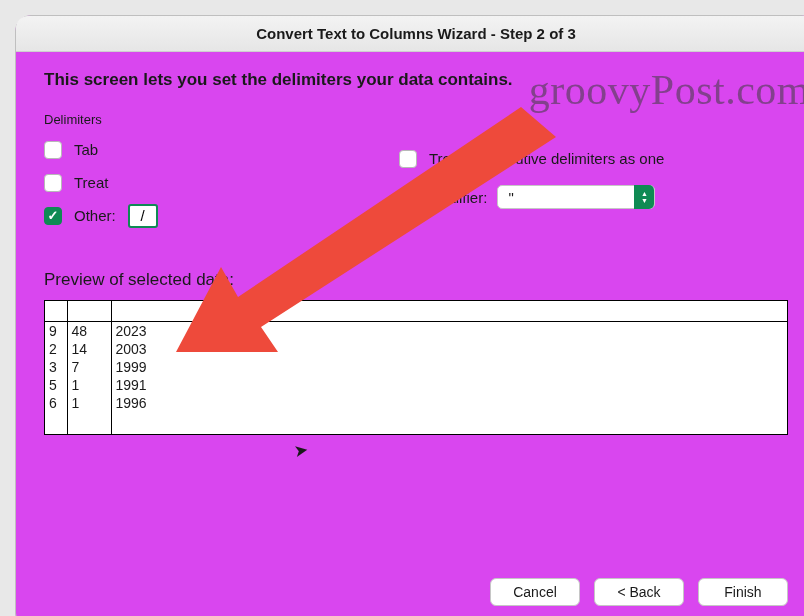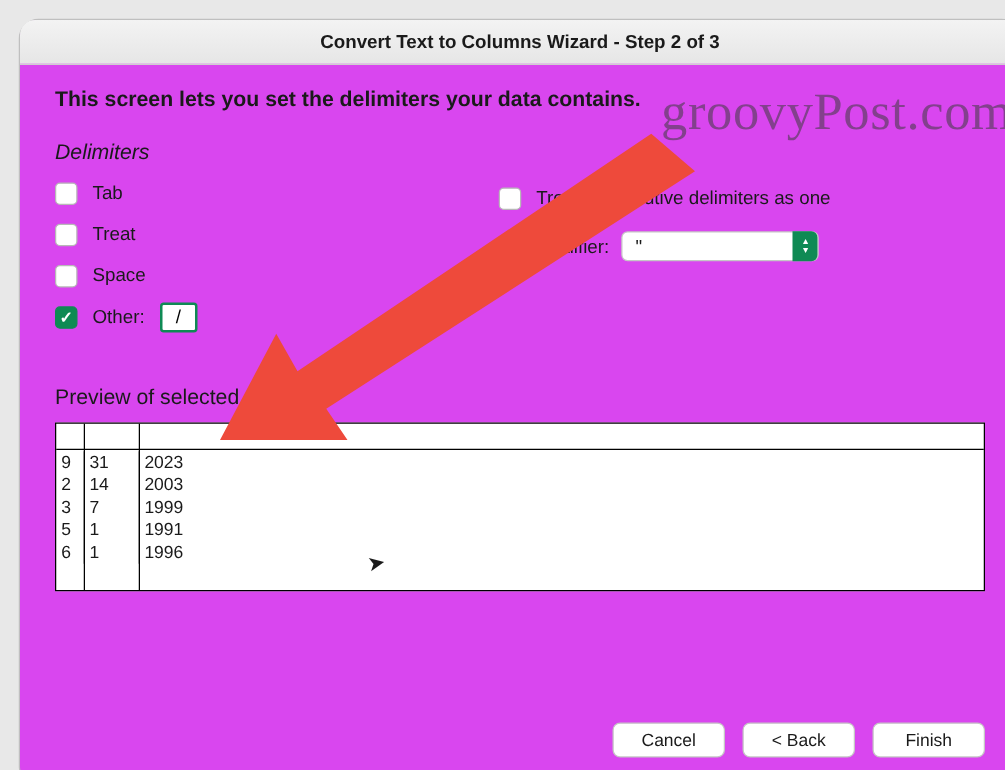--- a/index.html
+++ b/index.html
@@ -44,23 +44,22 @@
       font-size: 17px;
       margin-bottom: 22px;
     }
     .delimiters-row {
       display: flex;
       align-items: flex-start;
     }
     .delim-col { width: 355px; }
     .right-col { flex: 1; padding-top: 30px; }
     .section-label {
-      font-size: 17px;
+      font-size: 13px;
       margin-bottom: 6px;
-      font-style: italic;
     }
     .chk-row {
       display: flex;
       align-items: center;
       gap: 12px;
       height: 33px;
     }
     .chk {
       width: 18px;
       height: 18px;
@@ -219,24 +218,20 @@
 
         <div class="chk-row">
           <span class="chk"></span>
           <span>Tab</span>
         </div>
         <div class="chk-row">
           <span class="chk"></span>
           <span>Treat</span>
         </div>
         <div class="chk-row">
-          <span class="chk"></span>
-          <span>Space</span>
-        </div>
-        <div class="chk-row">
           <span class="chk checked">✓</span>
           <span>Other:</span>
           <input class="other-input" value="/" style="">
         </div>
       </div>
 
       <div class="right-col">
         <div class="chk-row">
           <span class="chk"></span>
           <span>Treat consecutive delimiters as one</span>
@@ -256,21 +251,21 @@
 
     <div class="preview-label">Preview of selected data:</div>
 
     <div class="preview-box">
       <div class="preview-col-header"></div>
       <div class="preview-col-header2"></div>
       <table class="preview-table">
         <tbody>
             <tr>
               <td>9</td>
-              <td>31</td>
+              <td>48</td>
               <td>2023</td>
             </tr>
         <tr>
               <td>2</td>
               <td>14</td>
               <td>2003</td>
             </tr>
         <tr>
               <td>3</td>
               <td>7</td>

